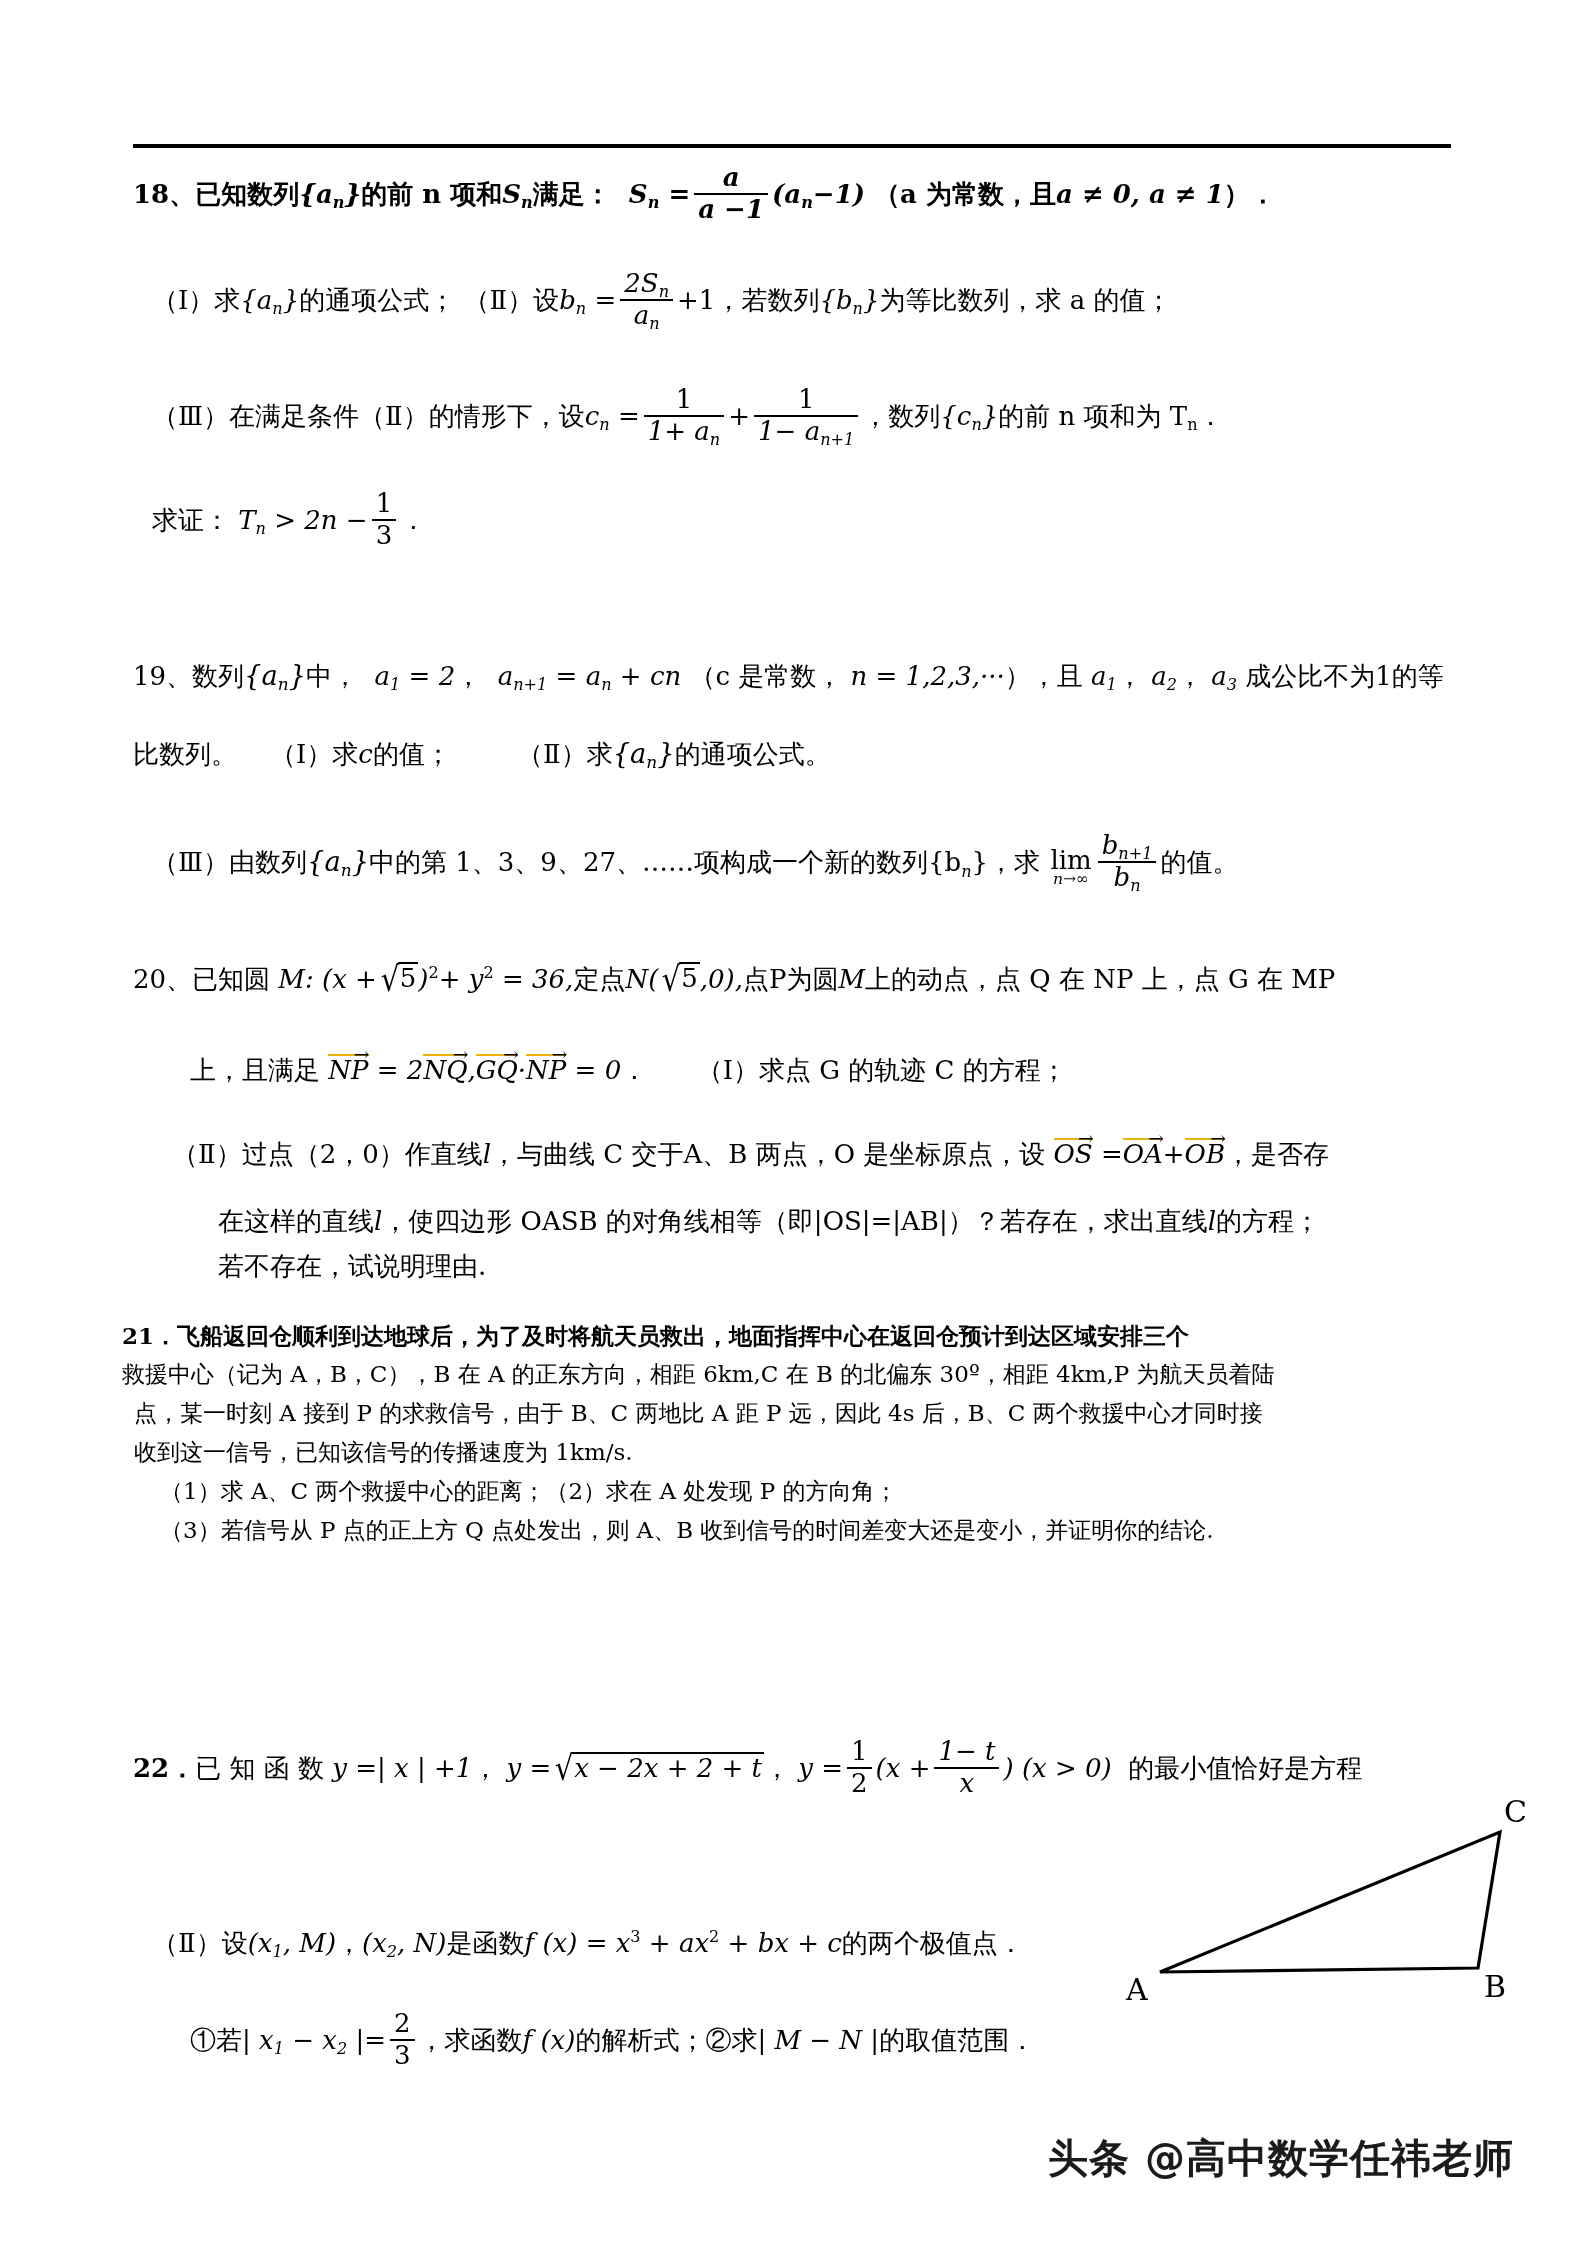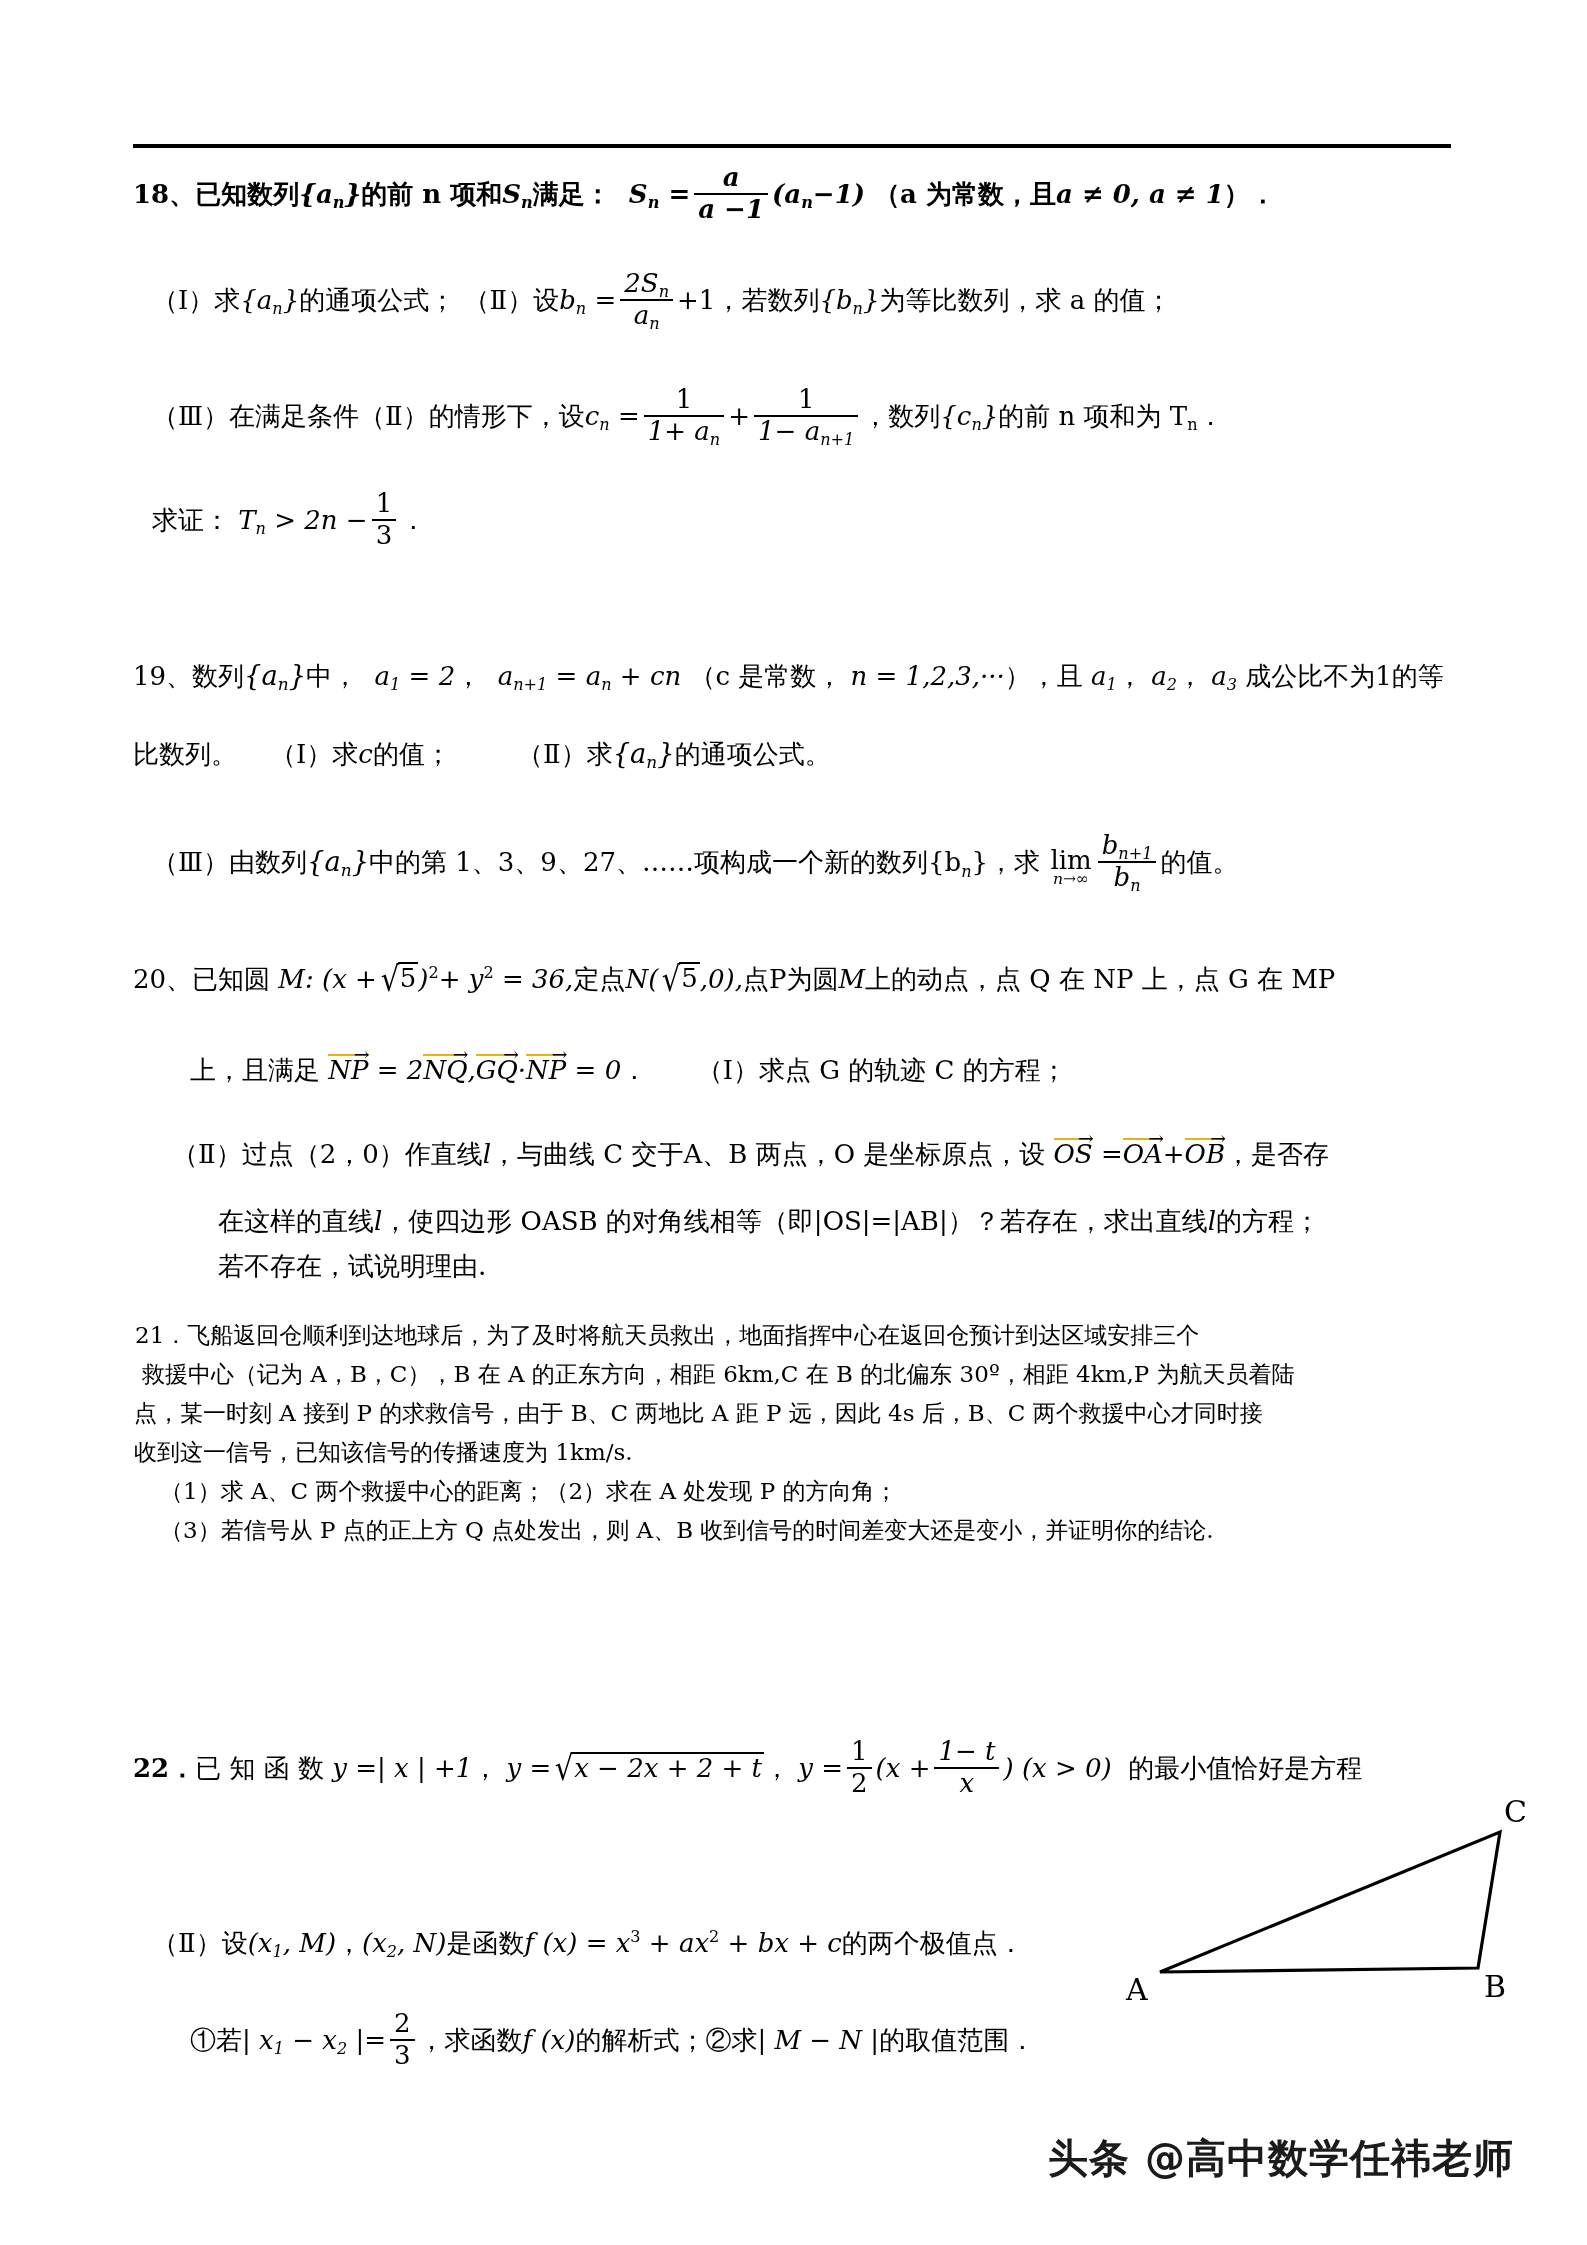--- a/index.html
+++ b/index.html
@@ -150,24 +150,24 @@
   </div>
 
   <div class="blk q" style="left:218px;top:1208px;">
     <span>在这样的直线</span><span class="mi">l</span><span>，使四边形 OASB 的对角线相等（即|OS|=|AB|）？若存在，求出直线</span><span class="mi">l</span><span>的方程；</span>
   </div>
 
   <div class="blk q" style="left:218px;top:1253px;">
     <span>若不存在，试说明理由.</span>
   </div>
 
-  <div class="blk p21" style="left:135px;top:1324px;">
+  <div class="blk p21" style="left:122px;top:1324px;font-weight:bold;">
     <span>21．飞船返回仓顺利到达地球后，为了及时将航天员救出，地面指挥中心在返回仓预计到达区域安排三个</span>
   </div>
-  <div class="blk p21" style="left:142px;top:1363px;">
+  <div class="blk p21" style="left:122px;top:1363px;">
     <span>救援中心（记为 A，B，C），B 在 A 的正东方向，相距 6km,C 在 B 的北偏东 30º，相距 4km,P 为航天员着陆</span>
   </div>
   <div class="blk p21" style="left:134px;top:1402px;">
     <span>点，某一时刻 A 接到 P 的求救信号，由于 B、C 两地比 A 距 P 远，因此 4s 后，B、C 两个救援中心才同时接</span>
   </div>
   <div class="blk p21" style="left:134px;top:1441px;">
     <span>收到这一信号，已知该信号的传播速度为 1km/s.</span>
   </div>
   <div class="blk p21" style="left:160px;top:1480px;">
     <span>（1）求 A、C 两个救援中心的距离；（2）求在 A 处发现 P 的方向角；</span>

